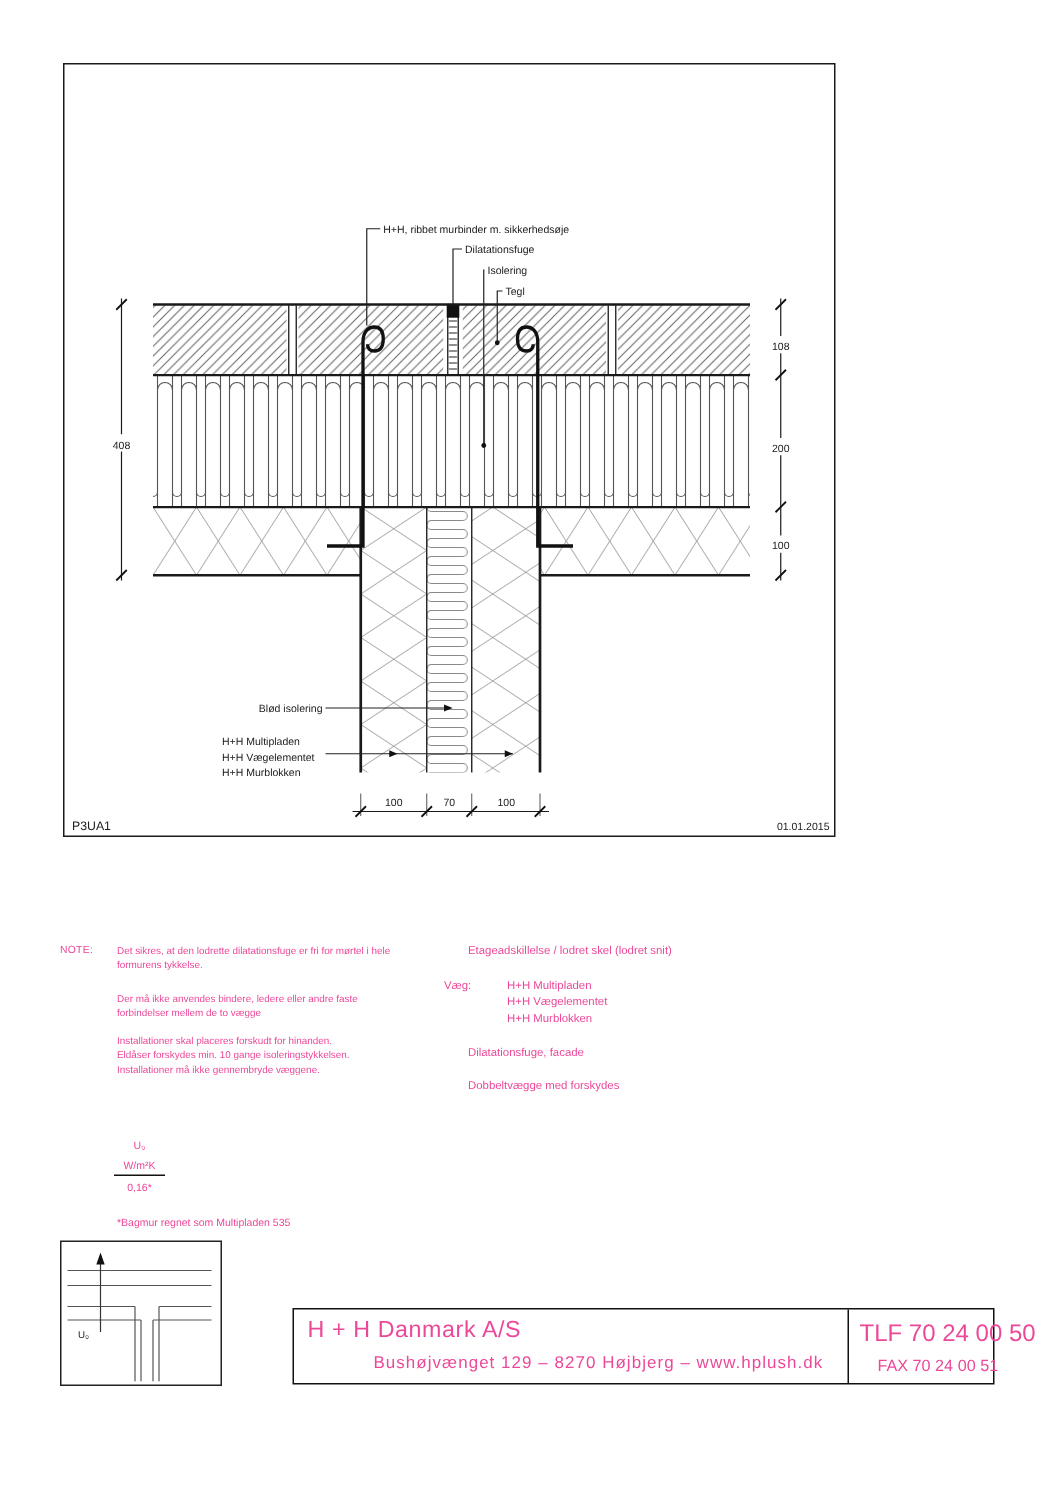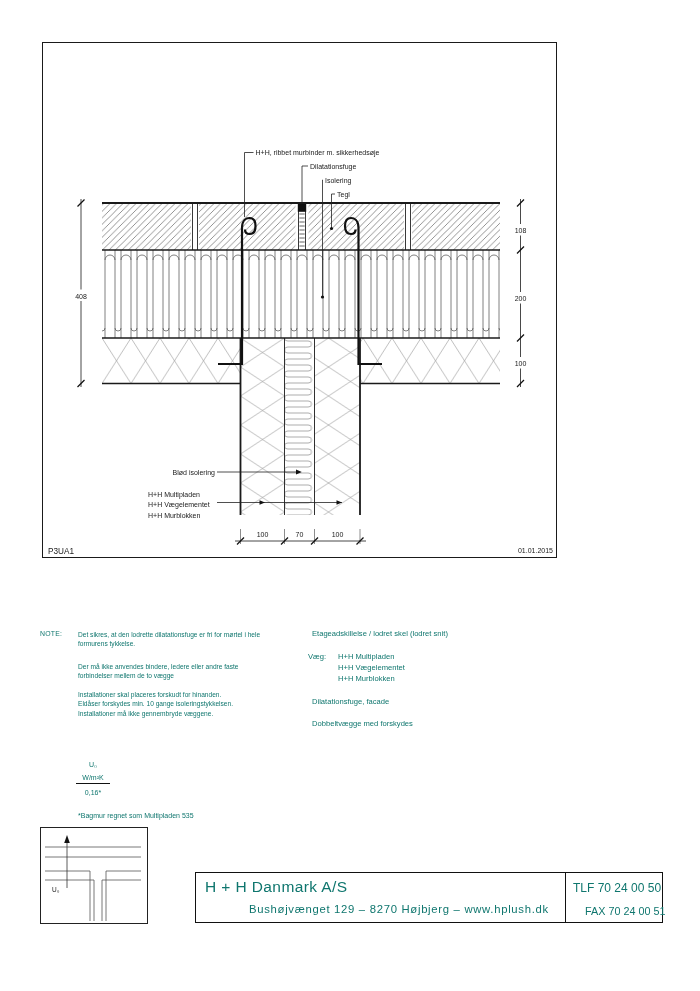--- a/index.html
+++ b/index.html
@@ -1,19 +1,19 @@
 <!DOCTYPE html>
 <html><head>
 <meta charset="utf-8">
 <style>
   * { margin:0; padding:0; box-sizing:border-box; }
   html,body { background:#fff; }
   .page {
     position:relative; width:700px; height:991px; background:#ffffff;
-    font-family:"Liberation Sans", sans-serif; color:#0f766e; overflow:hidden;
+    font-family:"Liberation Sans", sans-serif; color:#ec4899; overflow:hidden;
   }
   .frame {
     position:absolute; left:42px; top:42px; width:515px; height:516px;
     border:1.3px solid #1a1a1a; background:#fff;
   }
   .frame svg { position:absolute; left:0; top:0; }
   .abs { position:absolute;margin-top:20px; }
   .note-label { font-size:6.9px; letter-spacing:0.2px; }
   .para { font-size:6.6px; line-height:9.4px; white-space:pre-line; width:252px; }
   .desc { font-size:7.6px; }
@@ -22,21 +22,21 @@
     position:absolute; left:40px; top:827px; width:108px; height:97px;
     border:1.6px solid #222; background:#fff;
   }
   .titleblock {
     position:absolute; left:195px; top:872px; width:468px; height:51px;
     border:1.9px solid #111; background:#fff;
   }
   .tb-divider { position:absolute; left:369px; top:0; width:0; height:100%; border-left:1.9px solid #111; }
   .tb-company { position:absolute; left:9px; top:5px; font-size:15.5px; letter-spacing:0.4px; white-space:nowrap; }
   .tb-address { position:absolute; left:9px; top:30px; font-size:11.3px; letter-spacing:0.7px; white-space:nowrap;margin-left:44px; }
-  .tb-phone { position:absolute; left:377px; top:8px; font-size:12px; white-space:nowrap; }
+  .tb-phone { position:absolute; left:377px; top:8px; font-size:16px; white-space:nowrap; }
   .tb-fax { position:absolute; left:377px; top:32px; font-size:10.8px; white-space:nowrap;margin-left:12px; }
   svg text { font-family:"Liberation Sans", sans-serif; fill:#1a1a1a; }
 </style>
 </head>
 <body>
 
 <div class="page">
 
   <div class="frame">
     <svg width="513" height="514" viewBox="0 0 513 514">
@@ -160,21 +160,21 @@
   <div class="abs note-label" style="left:40px; top:610px;">NOTE:</div>
   <div class="abs para" style="left:78px; top:610px;">Det sikres, at den lodrette dilatationsfuge er fri for mørtel i hele
 formurens tykkelse.</div>
   <div class="abs para" style="left:78px; top:642px;">Der må ikke anvendes bindere, ledere eller andre faste
 forbindelser mellem de to vægge</div>
   <div class="abs para" style="left:78px; top:670px;">Installationer skal placeres forskudt for hinanden.
 Eldåser forskydes min. 10 gange isoleringstykkelsen.
 Installationer må ikke gennembryde væggene.</div>
 
   <div class="abs desc" style="left:312px; top:609px;">Etageadskillelse / lodret skel (lodret snit)</div>
-  <div class="abs desc" style="left:308px; top:632px;">Væg:</div>
+  <div class="abs desc" style="left:296px; top:632px;">Væg:</div>
   <div class="abs desc" style="left:338px; top:632px;">H+H Multipladen</div>
   <div class="abs desc" style="left:338px; top:643px;">H+H Vægelementet</div>
   <div class="abs desc" style="left:338px; top:654px;">H+H Murblokken</div>
   <div class="abs desc" style="left:312px; top:677px;">Dilatationsfuge, facade</div>
   <div class="abs desc" style="left:312px; top:699px;">Dobbeltvægge med forskydes</div>
 
   <div class="abs uval" style="left:76px; top:741px; width:34px;">U₀</div>
   <div class="abs uval" style="left:76px; top:754px; width:34px; border-bottom:1px solid #111; padding-bottom:2px;">W/m²K</div>
   <div class="abs uval" style="left:76px; top:769px; width:34px;">0,16*</div>
   <div class="abs" style="left:78px; top:792px; font-size:7px;">*Bagmur regnet som Multipladen 535</div>

